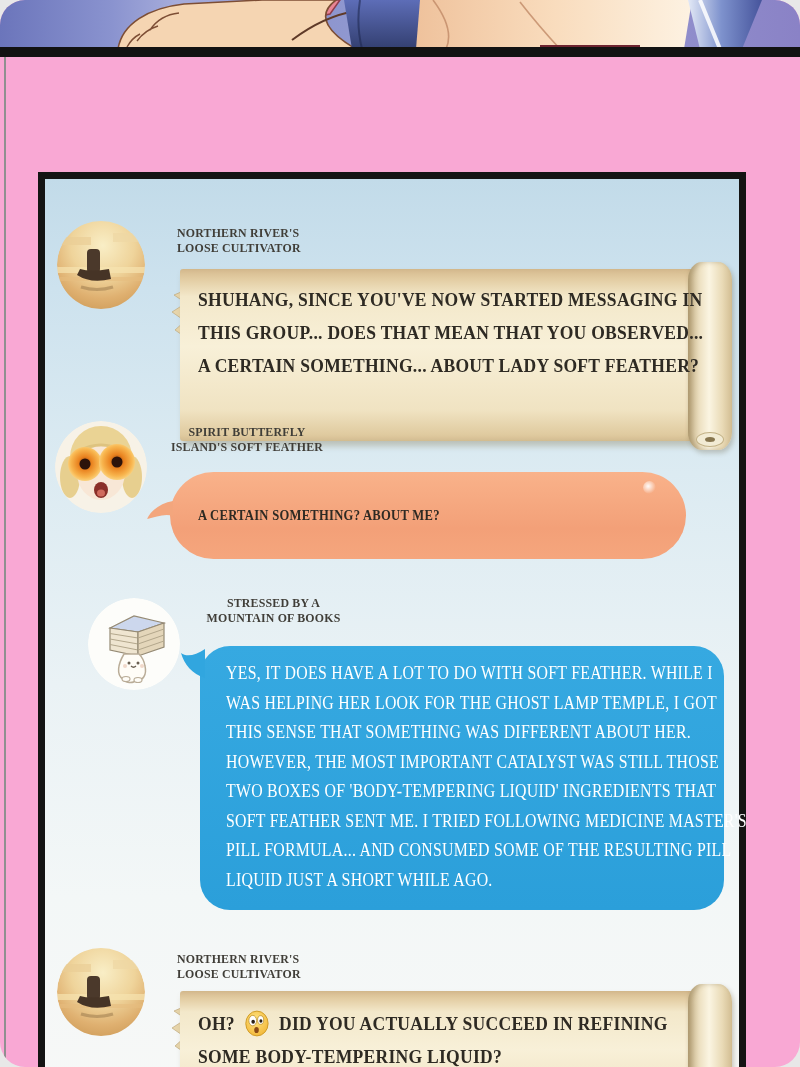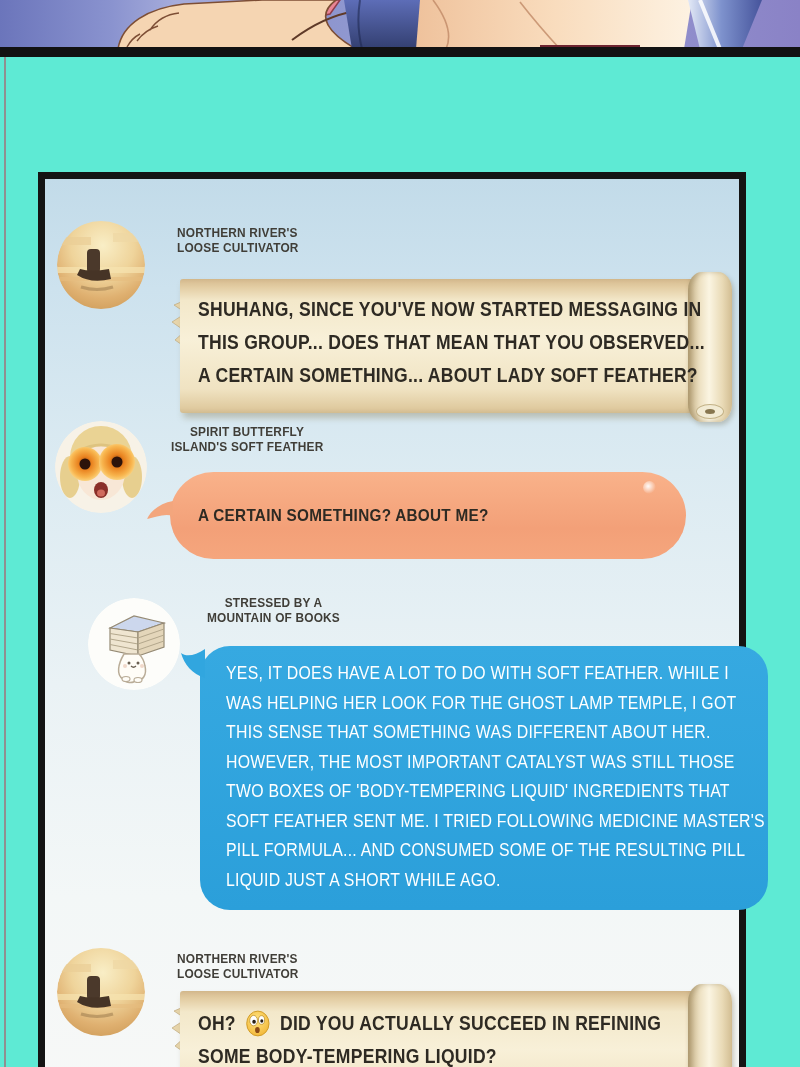--- a/index.html
+++ b/index.html
@@ -1,17 +1,17 @@
 <!DOCTYPE html>
 <html><head>
 <meta charset="utf-8">
 <style>
   html,body{margin:0;padding:0;background:#e8e8e8;}
-  .page{position:relative;width:800px;height:1067px;background:#5eead4;overflow:hidden;
-        font-family:Liberation Sans, sans-serif;}
+  .page{position:relative;width:800px;height:1067px;background:#f9a8d4;overflow:hidden;
+        font-family:Liberation Serif, serif;border-radius:25px;}
   
   .top-art{position:absolute;left:0;top:0;width:800px;height:49px;display:block;}
   .black-bar{position:absolute;left:0;top:47px;width:800px;height:10px;background:#121212;}
   .left-rule{position:absolute;left:4px;top:57px;width:2px;height:1010px;background:#909090;}
   
   .chat-panel{position:absolute;left:38px;top:172px;width:694px;height:920px;
       border:7px solid #141414;border-bottom:none;
       background:linear-gradient(180deg,#c2dbe9 0%,#cde2ee 12%,#dcebf2 32%,#eaf2f5 55%,#f3f7f7 78%,#f7f8f7 100%);}
   .msg{position:absolute;left:0;width:694px;}
   .msg1{top:41px;height:210px;}
@@ -27,21 +27,21 @@
   .name{position:absolute;font-size:12.5px;font-weight:700;color:#403e38;line-height:15px;
         letter-spacing:.2px;transform:scaleX(.95);transform-origin:0 0;}
   .name span{display:block;white-space:nowrap;}
   .name.centered{text-align:center;transform-origin:50% 0;}
   .m1-name{left:132px;top:6px;}
   .m2-name{left:122px;top:4px;width:160px;}
   .m3-name{left:118px;top:0;width:165px;}
   .m4-name{left:132px;top:5px;}
   
   .scroll{position:absolute;width:560px;}
-  .m1-scroll{left:127px;top:59px;height:134px;}
+  .m1-scroll{left:127px;top:49px;height:172px;}
   .m4-scroll{left:127px;top:44px;height:130px;}
   .scroll .teeth{position:absolute;left:0;width:16px;height:50px;}
   .m1-scroll .teeth{top:20px;} .m4-scroll .teeth{top:14px;}
   .scroll .body{position:absolute;left:8px;right:36px;top:0;bottom:0;border-radius:3px;
       background:linear-gradient(180deg,#d5ba8e 0%,#e3cda3 6%,#f3e8ca 16%,#f8f0d8 45%,#f0e3c2 82%,#e0cba0 96%,#d5bf94 100%);
       box-shadow:3px 5px 6px rgba(130,115,75,.35), inset -8px 0 10px -6px rgba(150,120,70,.45);}
   .scroll .roll{position:absolute;right:0;top:-7px;bottom:-9px;width:44px;
       border-radius:14px/18px;
       background:linear-gradient(90deg,#c9b489 0%,#eee2c4 28%,#fbf5e2 48%,#e9dab6 78%,#d2bd92 100%);
       box-shadow:inset 4px 0 5px rgba(120,100,60,.35),2px 3px 5px rgba(100,90,60,.3);}
@@ -53,25 +53,25 @@
   .m4-scroll .scroll-text{top:16px;}
   .msg-line{display:block;white-space:nowrap;line-height:33px;letter-spacing:.3px;
       transform:scaleX(.9);transform-origin:0 50%;}
   .line-flex{display:flex;align-items:center;gap:11px;}
   .emoji{width:27px;height:27px;flex:0 0 auto;}
   
   .bubble-orange{position:absolute;left:125px;top:51px;width:516px;height:87px;border-radius:44px;
       background:linear-gradient(180deg,#f9b28a 0%,#f3a078 65%,#f5a67d 100%);}
   .bubble-orange .hl{position:absolute;right:30px;top:9px;width:13px;height:13px;border-radius:50%;
       background:radial-gradient(circle at 40% 40%,rgba(255,255,255,.95),rgba(255,255,255,0) 70%);}
-  .bubble-orange .btext{position:absolute;left:28px;top:27px;color:#2e2a23;font-weight:700;font-size:17px;}
+  .bubble-orange .btext{position:absolute;left:28px;top:27px;color:#2e2a23;font-weight:700;font-size:14px;}
   .tail-orange{position:absolute;left:-23px;top:26px;width:26px;height:26px;}
   
   .bubble-blue{position:absolute;left:127px;top:50px;width:524px;height:264px;border-radius:30px;
-      background:linear-gradient(180deg,#36a9e1 0%,#2b9fda 100%);padding-left:44px;}
+      background:linear-gradient(180deg,#36a9e1 0%,#2b9fda 100%);}
   .bubble-blue .btext{position:absolute;left:26px;top:13px;color:#ffffff;}
   .bubble-blue .msg-line{font-size:18px;line-height:29.5px;transform:scaleX(.88);}
   .tail-blue{position:absolute;left:-19px;top:3px;width:24px;height:30px;}
 </style>
 </head>
 <body>
 
 <div class="page">
 
   <svg class="top-art" viewBox="0 0 800 49" preserveAspectRatio="none">

